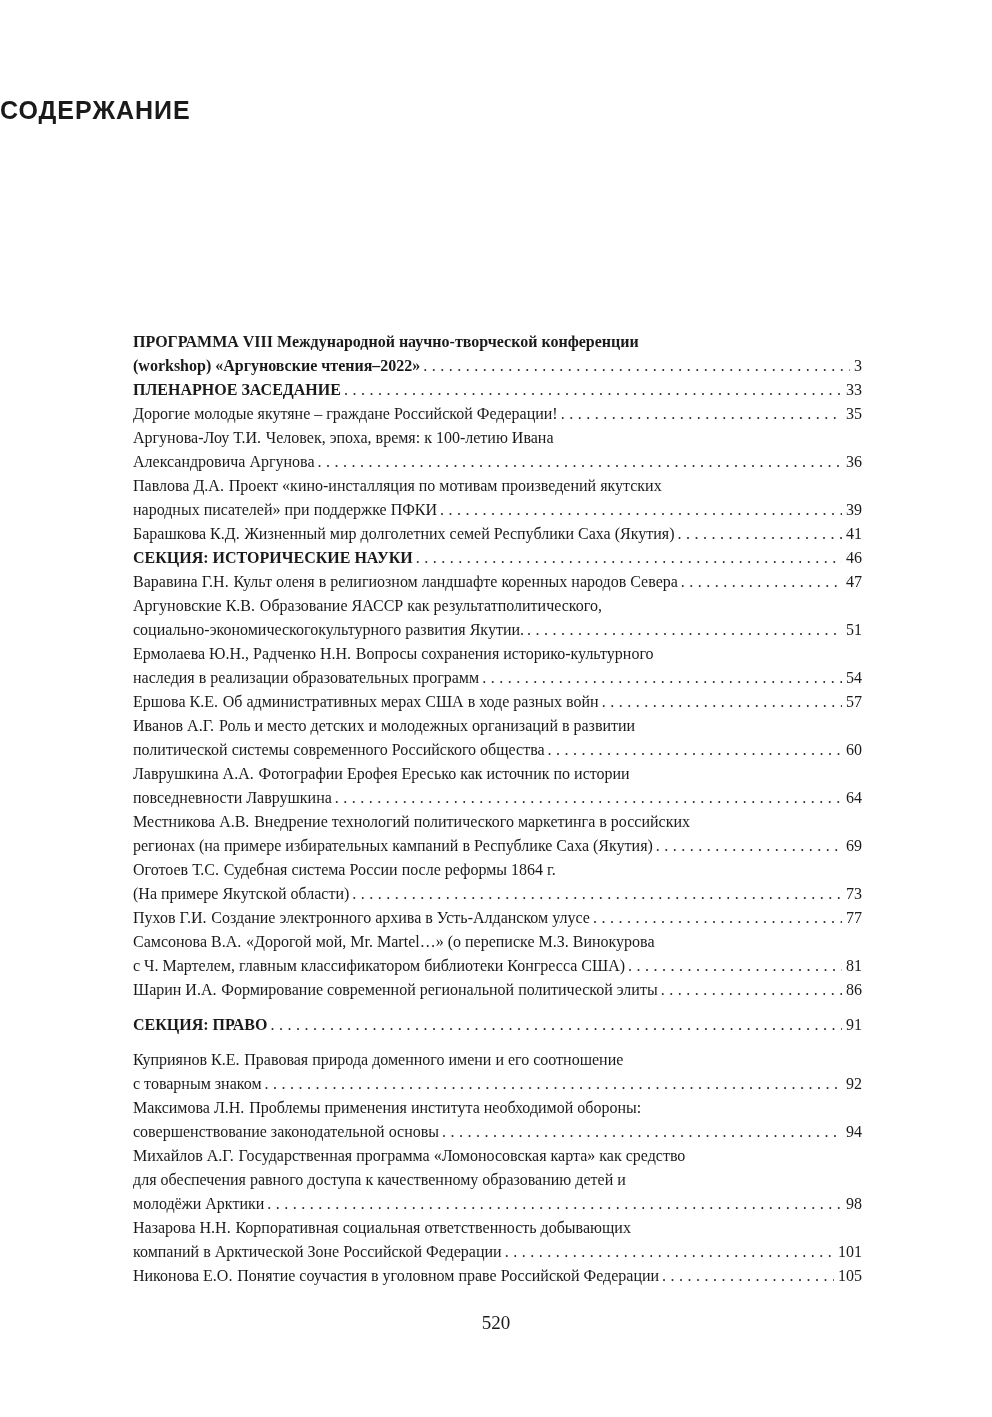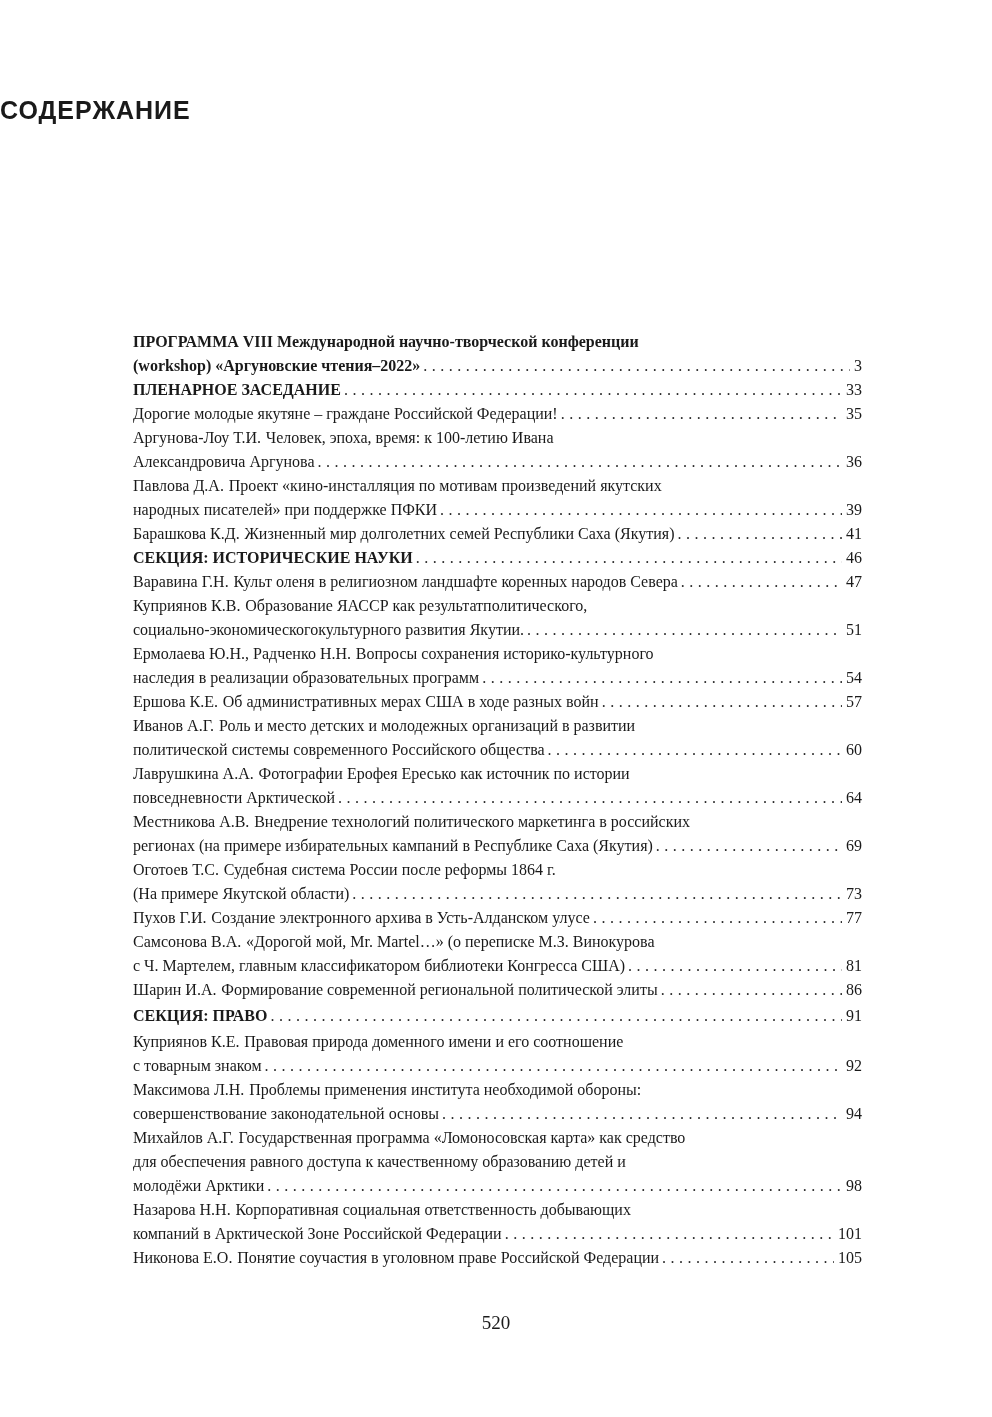--- a/index.html
+++ b/index.html
@@ -23,21 +23,21 @@
   }
   .toc {
     position: absolute;
     top: 330px; left: 133px;
     width: 729px;
     font-size: 16px;
     line-height: 24px;
   }
   .entry { margin: 0; }
   .entry.bold .text, .entry.bold .author { font-weight: 700; }
-  .entry.gap-before { margin-top: 2px; }
+  .entry.gap-before { margin-top: 11px; }
   .row {
     display: flex;
     align-items: baseline;
   }
   .author {
     white-space: nowrap;
     margin-right: 0.30em;
     flex: none;
   }
   .text {
@@ -141,21 +141,21 @@
     <div class="entry">
       <div class="row">
         <span class="author">Варавина Г.Н.</span>
         <span class="text">Культ оленя в религиозном ландшафте коренных народов Севера</span>
         <span class="dots"></span>
         <span class="page-num">47</span>
       </div>
     </div>
     <div class="entry">
       <div class="row">
-        <span class="author">Куприянов К.В.</span>
+        <span class="author">Аргуновские К.В.</span>
         <span class="text">Образование ЯАССР как результатполитического,</span>
       </div>
       <div class="row">
         <span class="text">социально-экономическогокультурного развития Якутии.</span>
         <span class="dots"></span>
         <span class="page-num">51</span>
       </div>
     </div>
     <div class="entry">
       <div class="row">
@@ -186,21 +186,21 @@
         <span class="dots"></span>
         <span class="page-num">60</span>
       </div>
     </div>
     <div class="entry">
       <div class="row">
         <span class="author">Лаврушкина А.А.</span>
         <span class="text">Фотографии Ерофея Ересько как источник по истории</span>
       </div>
       <div class="row">
-        <span class="text">повседневности Арктической</span>
+        <span class="text">повседневности Лаврушкина</span>
         <span class="dots"></span>
         <span class="page-num">64</span>
       </div>
     </div>
     <div class="entry">
       <div class="row">
         <span class="author">Местникова А.В.</span>
         <span class="text">Внедрение технологий политического маркетинга в российских</span>
       </div>
       <div class="row">

